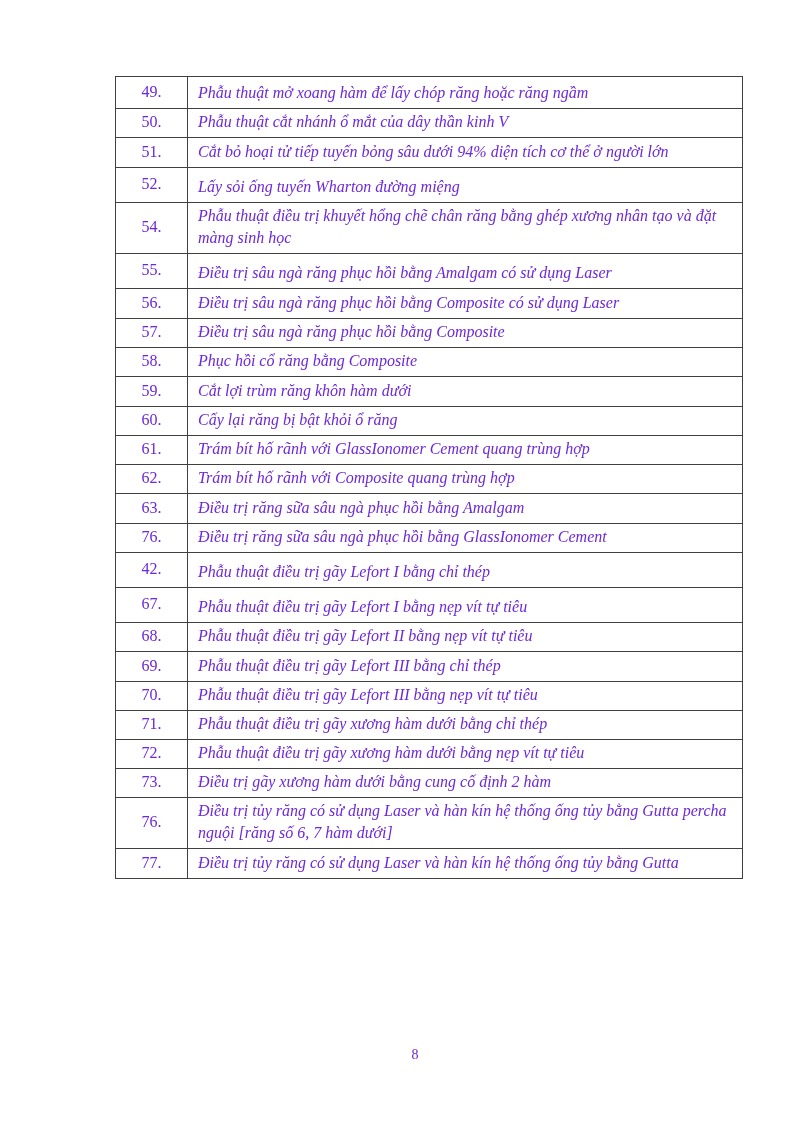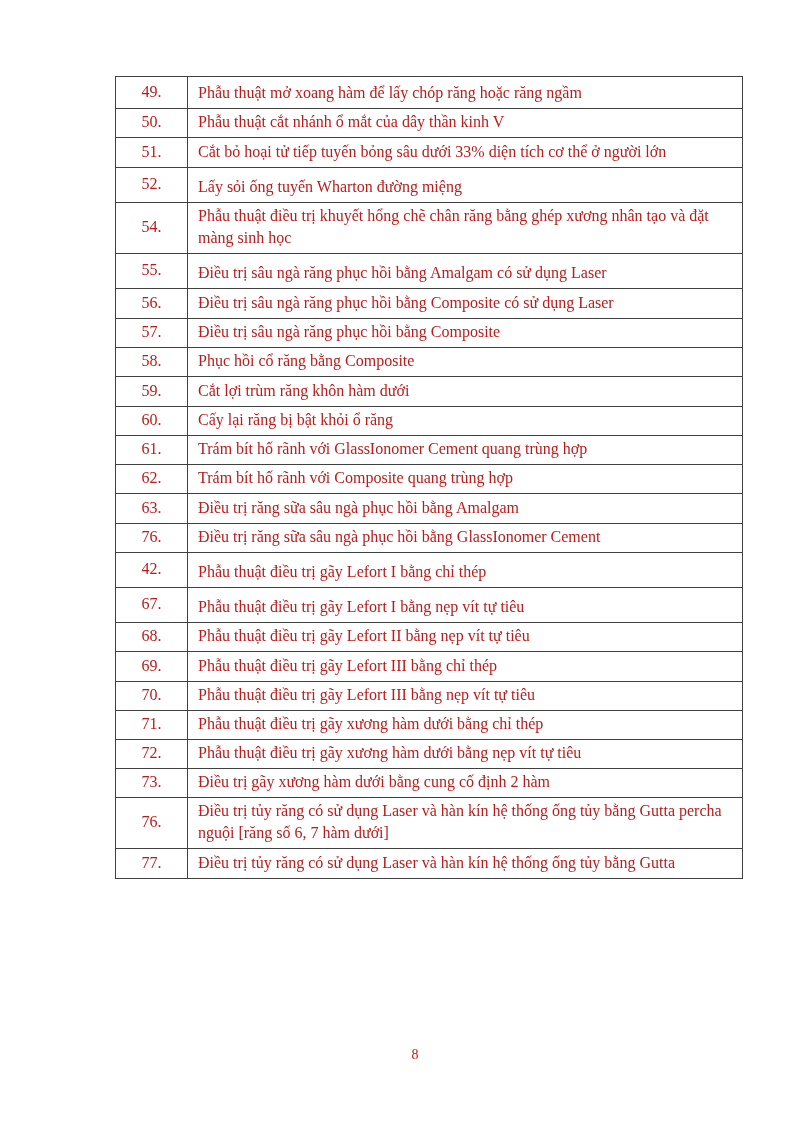--- a/index.html
+++ b/index.html
@@ -6,21 +6,21 @@
     margin: 0;
     padding: 0;
     background: #ffffff;
   }
   .page {
     position: relative;
     width: 800px;
     height: 1131px;
     background: #ffffff;
     font-family: "Liberation Serif", "DejaVu Serif", serif;
-    color: #b91c1c;
+    color: #6d28d9;
     overflow: hidden;
   }
   table.proc-table {
     position: absolute;
     left: 115px;
     top: 76px;
     width: 628px;
     border-collapse: collapse;
     table-layout: fixed;
   }
@@ -31,20 +31,21 @@
   }
   td.num-cell {
     width: 67px;
     text-align: center;
     vertical-align: middle;
     padding: 2px 2px 4px 2px;
   }
   td.text-cell {
     vertical-align: bottom;
     padding: 2px 8px 4px 10px;
+    font-style: italic;
   }
   .footer {
     position: absolute;
     left: 0;
     top: 1046px;
     width: 830px; 
     text-align: center;
     font-size: 14px;
     line-height: 18px;
   }
@@ -59,21 +60,21 @@
       <tr style="height:32px">
         <td class="num-cell">49.</td>
         <td class="text-cell">Phẫu thuật mở xoang hàm để lấy chóp răng hoặc răng ngầm</td>
       </tr>
       <tr style="height:29px">
         <td class="num-cell">50.</td>
         <td class="text-cell">Phẫu thuật cắt nhánh ổ mắt của dây thần kinh V</td>
       </tr>
       <tr style="height:30px">
         <td class="num-cell">51.</td>
-        <td class="text-cell">Cắt bỏ hoại tử tiếp tuyến bỏng sâu dưới 33% diện tích cơ thể ở người lớn</td>
+        <td class="text-cell">Cắt bỏ hoại tử tiếp tuyến bỏng sâu dưới 94% diện tích cơ thể ở người lớn</td>
       </tr>
       <tr style="height:35px">
         <td class="num-cell">52.</td>
         <td class="text-cell">Lấy sỏi ống tuyến Wharton đường miệng</td>
       </tr>
       <tr style="height:45px">
         <td class="num-cell">54.</td>
         <td class="text-cell">Phẫu thuật điều trị khuyết hổng chẽ chân răng bằng ghép xương nhân tạo và đặt màng sinh học</td>
       </tr>
       <tr style="height:35px">

